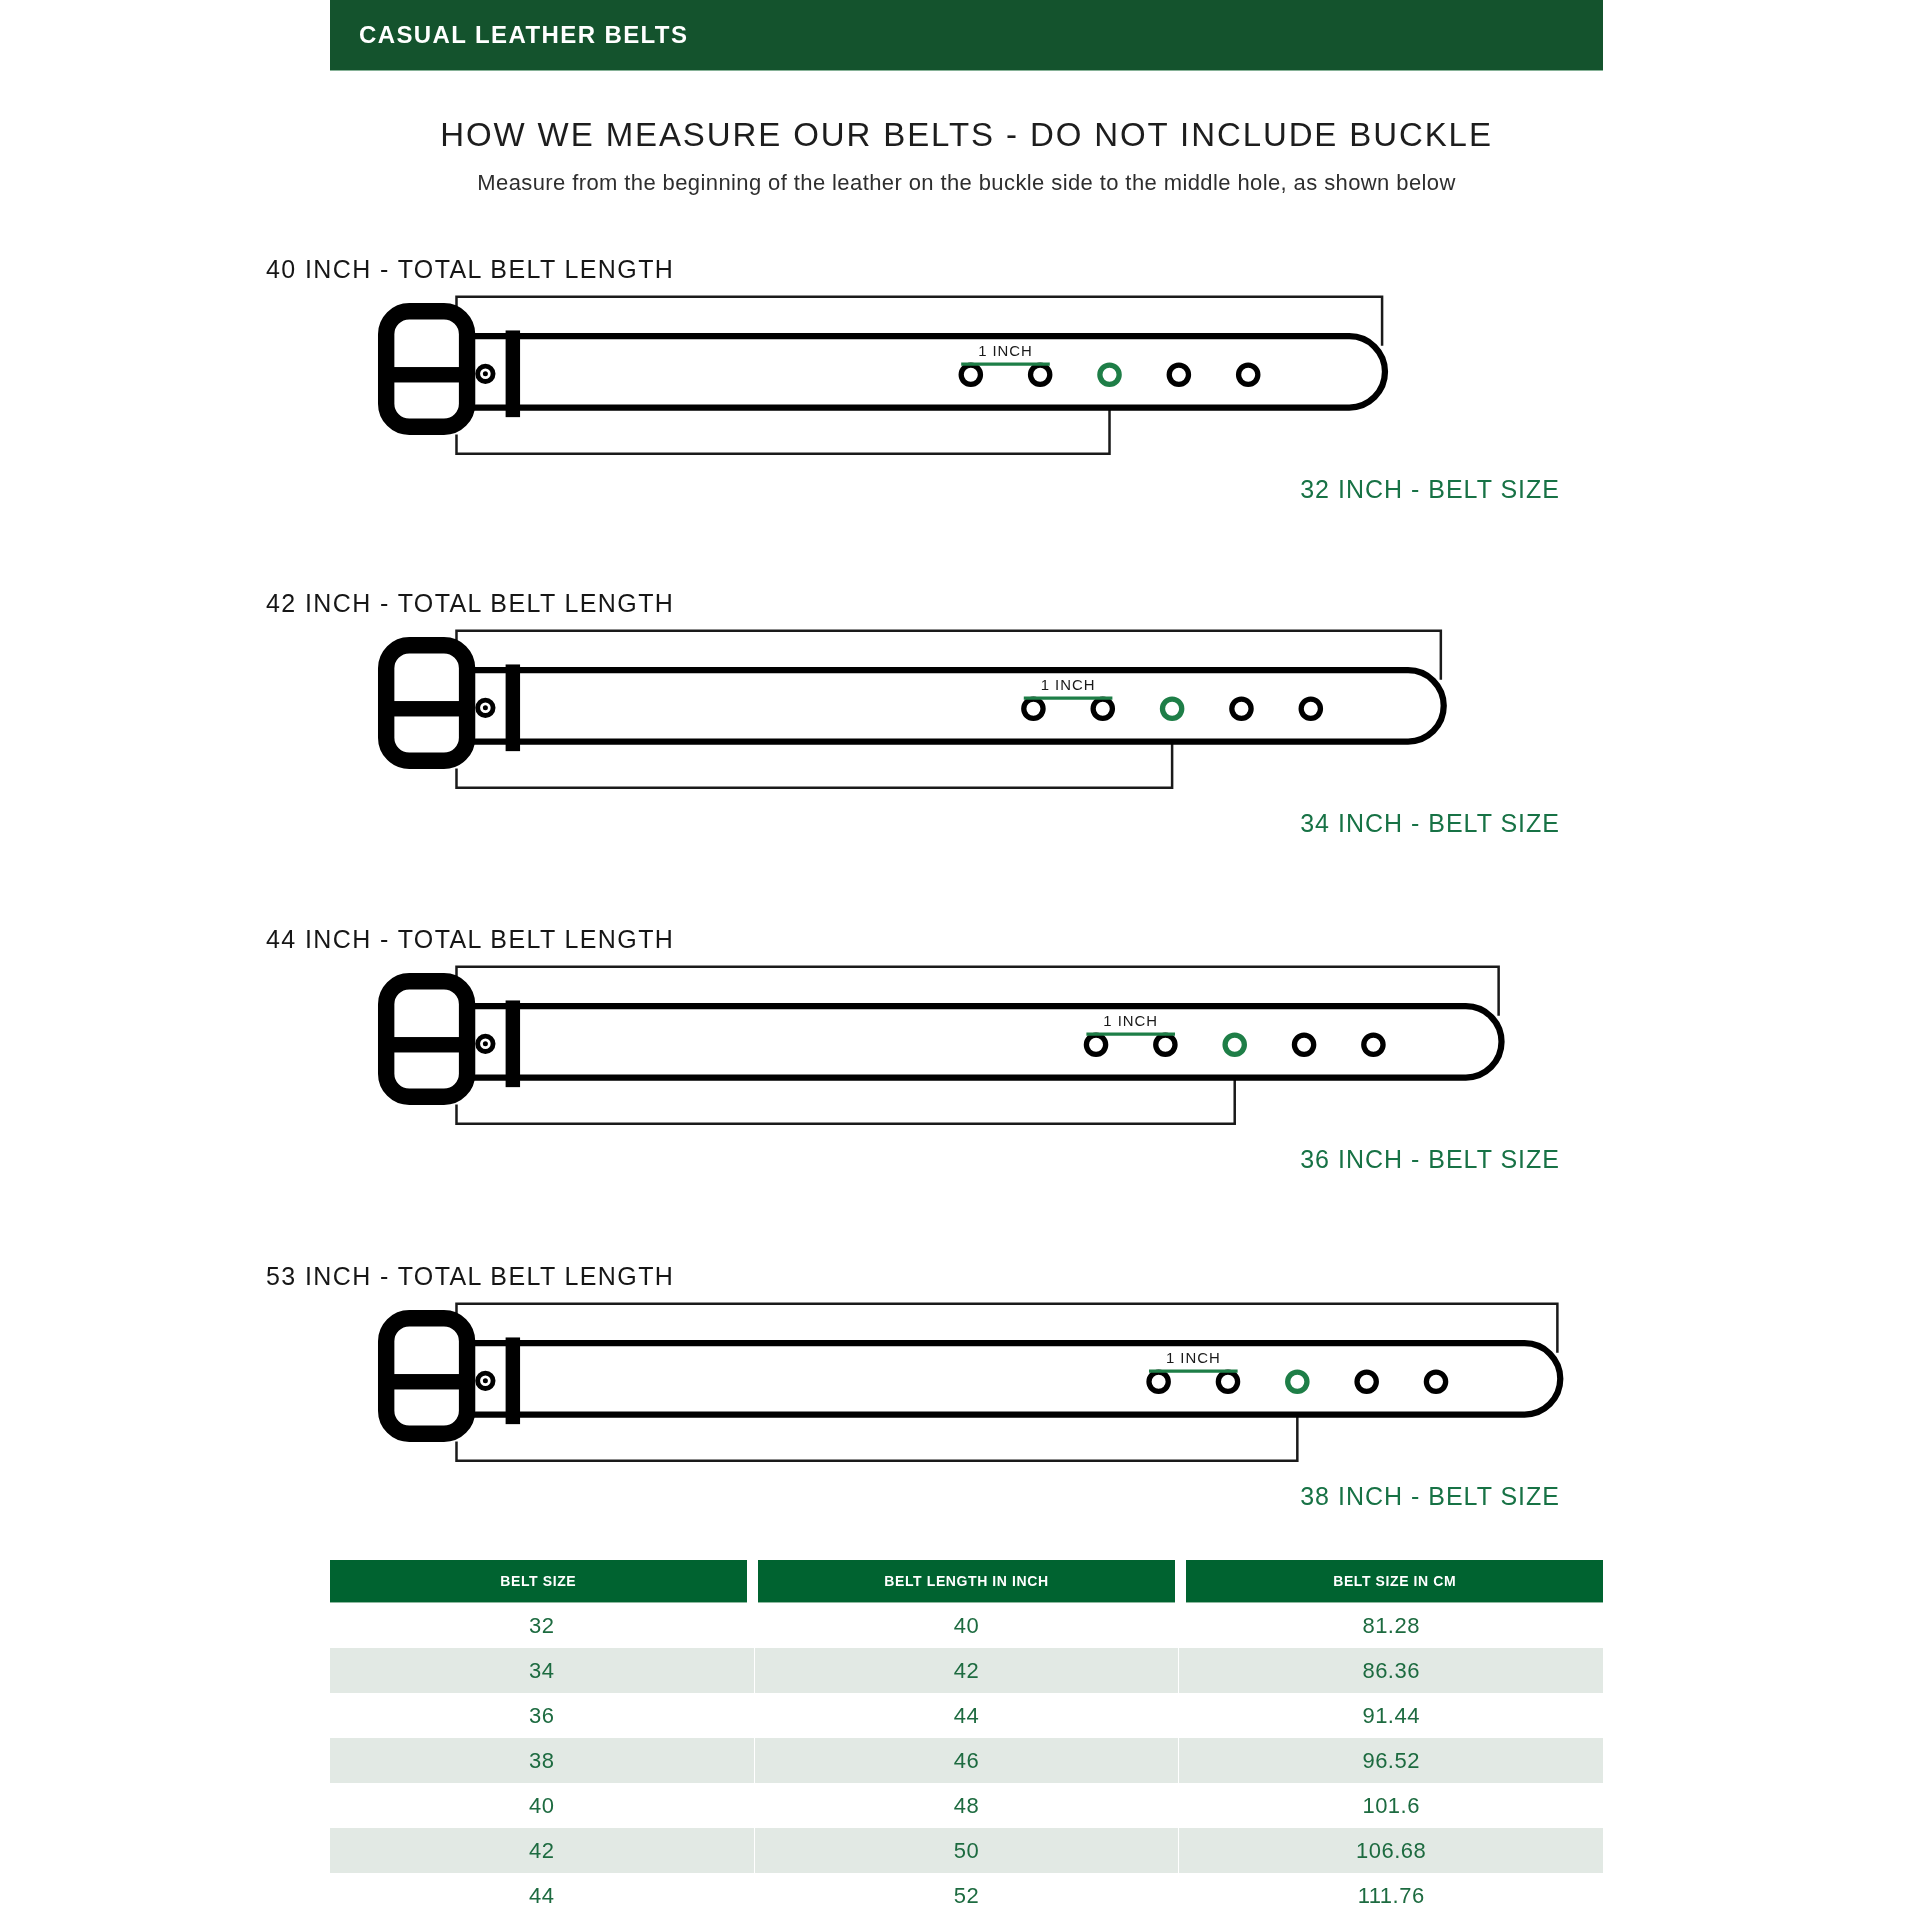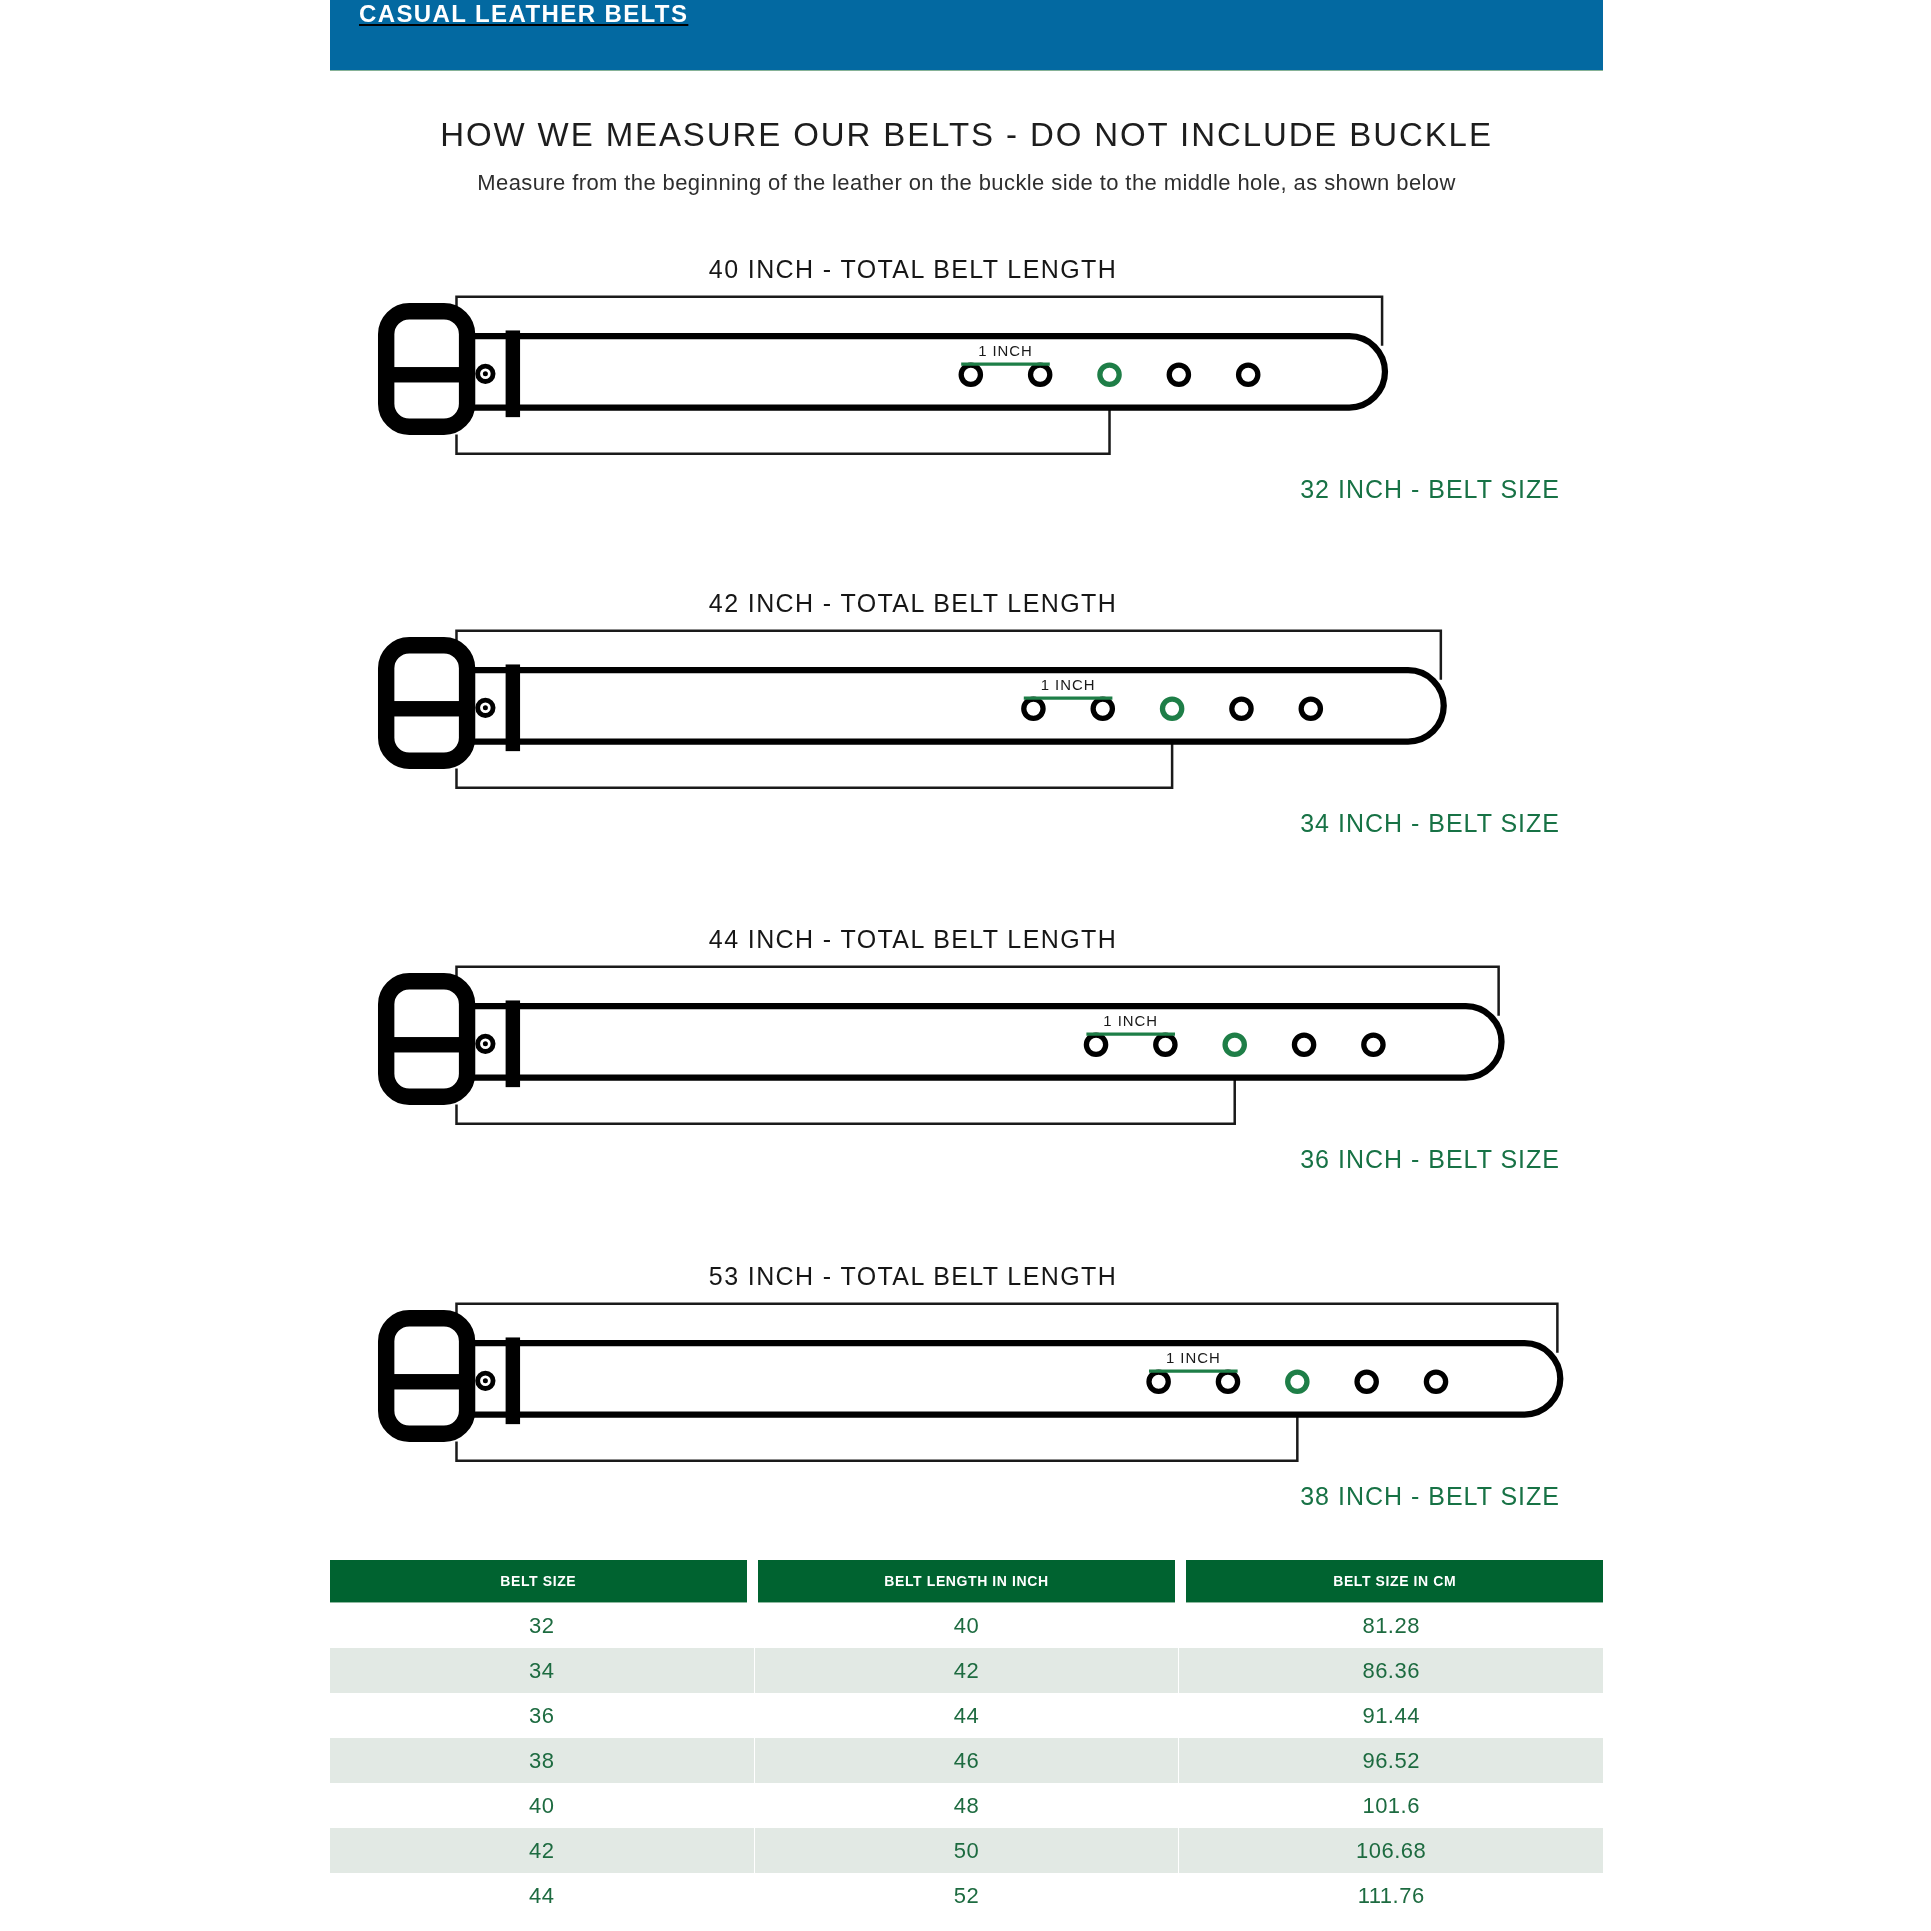--- a/index.html
+++ b/index.html
@@ -1,31 +1,31 @@
 <!DOCTYPE html>
 <html><head>
 <meta charset="utf-8">
 <style>
   html,body{margin:0;padding:0;background:#fff;}
   .page{position:relative;width:1931px;height:1931px;background:#ffffff;overflow:hidden;
         font-family:"Liberation Sans",sans-serif;}
   
   .brand-bar{position:absolute;left:330px;top:0;width:1273px;height:70px;
-             background:#0369a1;border-bottom:1.9px solid #86b297;
-             display:flex;align-items:flex-start;text-decoration:underline;}
+             background:#14532d;border-bottom:1.9px solid #86b297;
+             display:flex;align-items:center;}
   .brand-bar span{color:#ffffff;font-size:24px;font-weight:bold;letter-spacing:1.4px;
                   padding-left:29px;}
   
   .page-title{position:absolute;left:330px;top:116px;width:1273px;text-align:center;
               font-size:33px;color:#1d1d1d;letter-spacing:1.9px;white-space:nowrap;}
   .page-subtitle{position:absolute;left:330px;top:170px;width:1273px;text-align:center;
                  font-size:22px;color:#2e2e2e;letter-spacing:0.4px;white-space:nowrap;}
   
   .diagram{position:absolute;left:0;width:1931px;height:290px;}
-  .d-title{position:absolute;left:266px;top:0;width:1294px;text-align:center;
+  .d-title{position:absolute;left:266px;top:0;width:1294px;text-align:left;
            font-size:25px;color:#161616;letter-spacing:1.4px;white-space:nowrap;}
   .d-svg{position:absolute;left:319px;top:35px;}
   .d-label{position:absolute;left:266px;top:220px;width:1294px;text-align:right;
            font-size:25px;color:#177245;letter-spacing:1px;white-space:nowrap;}
   svg{font-family:"Liberation Sans",sans-serif;}
   .bracket{fill:none;stroke:#1a1a1a;stroke-width:2.6px;}
   
   .size-table{position:absolute;left:330px;top:1560px;width:1273px;}
   .t-head{display:flex;gap:11.6px;height:43px;}
   .t-hcell{flex:1;background:#006330;color:#fff;font-size:14px;font-weight:bold;

